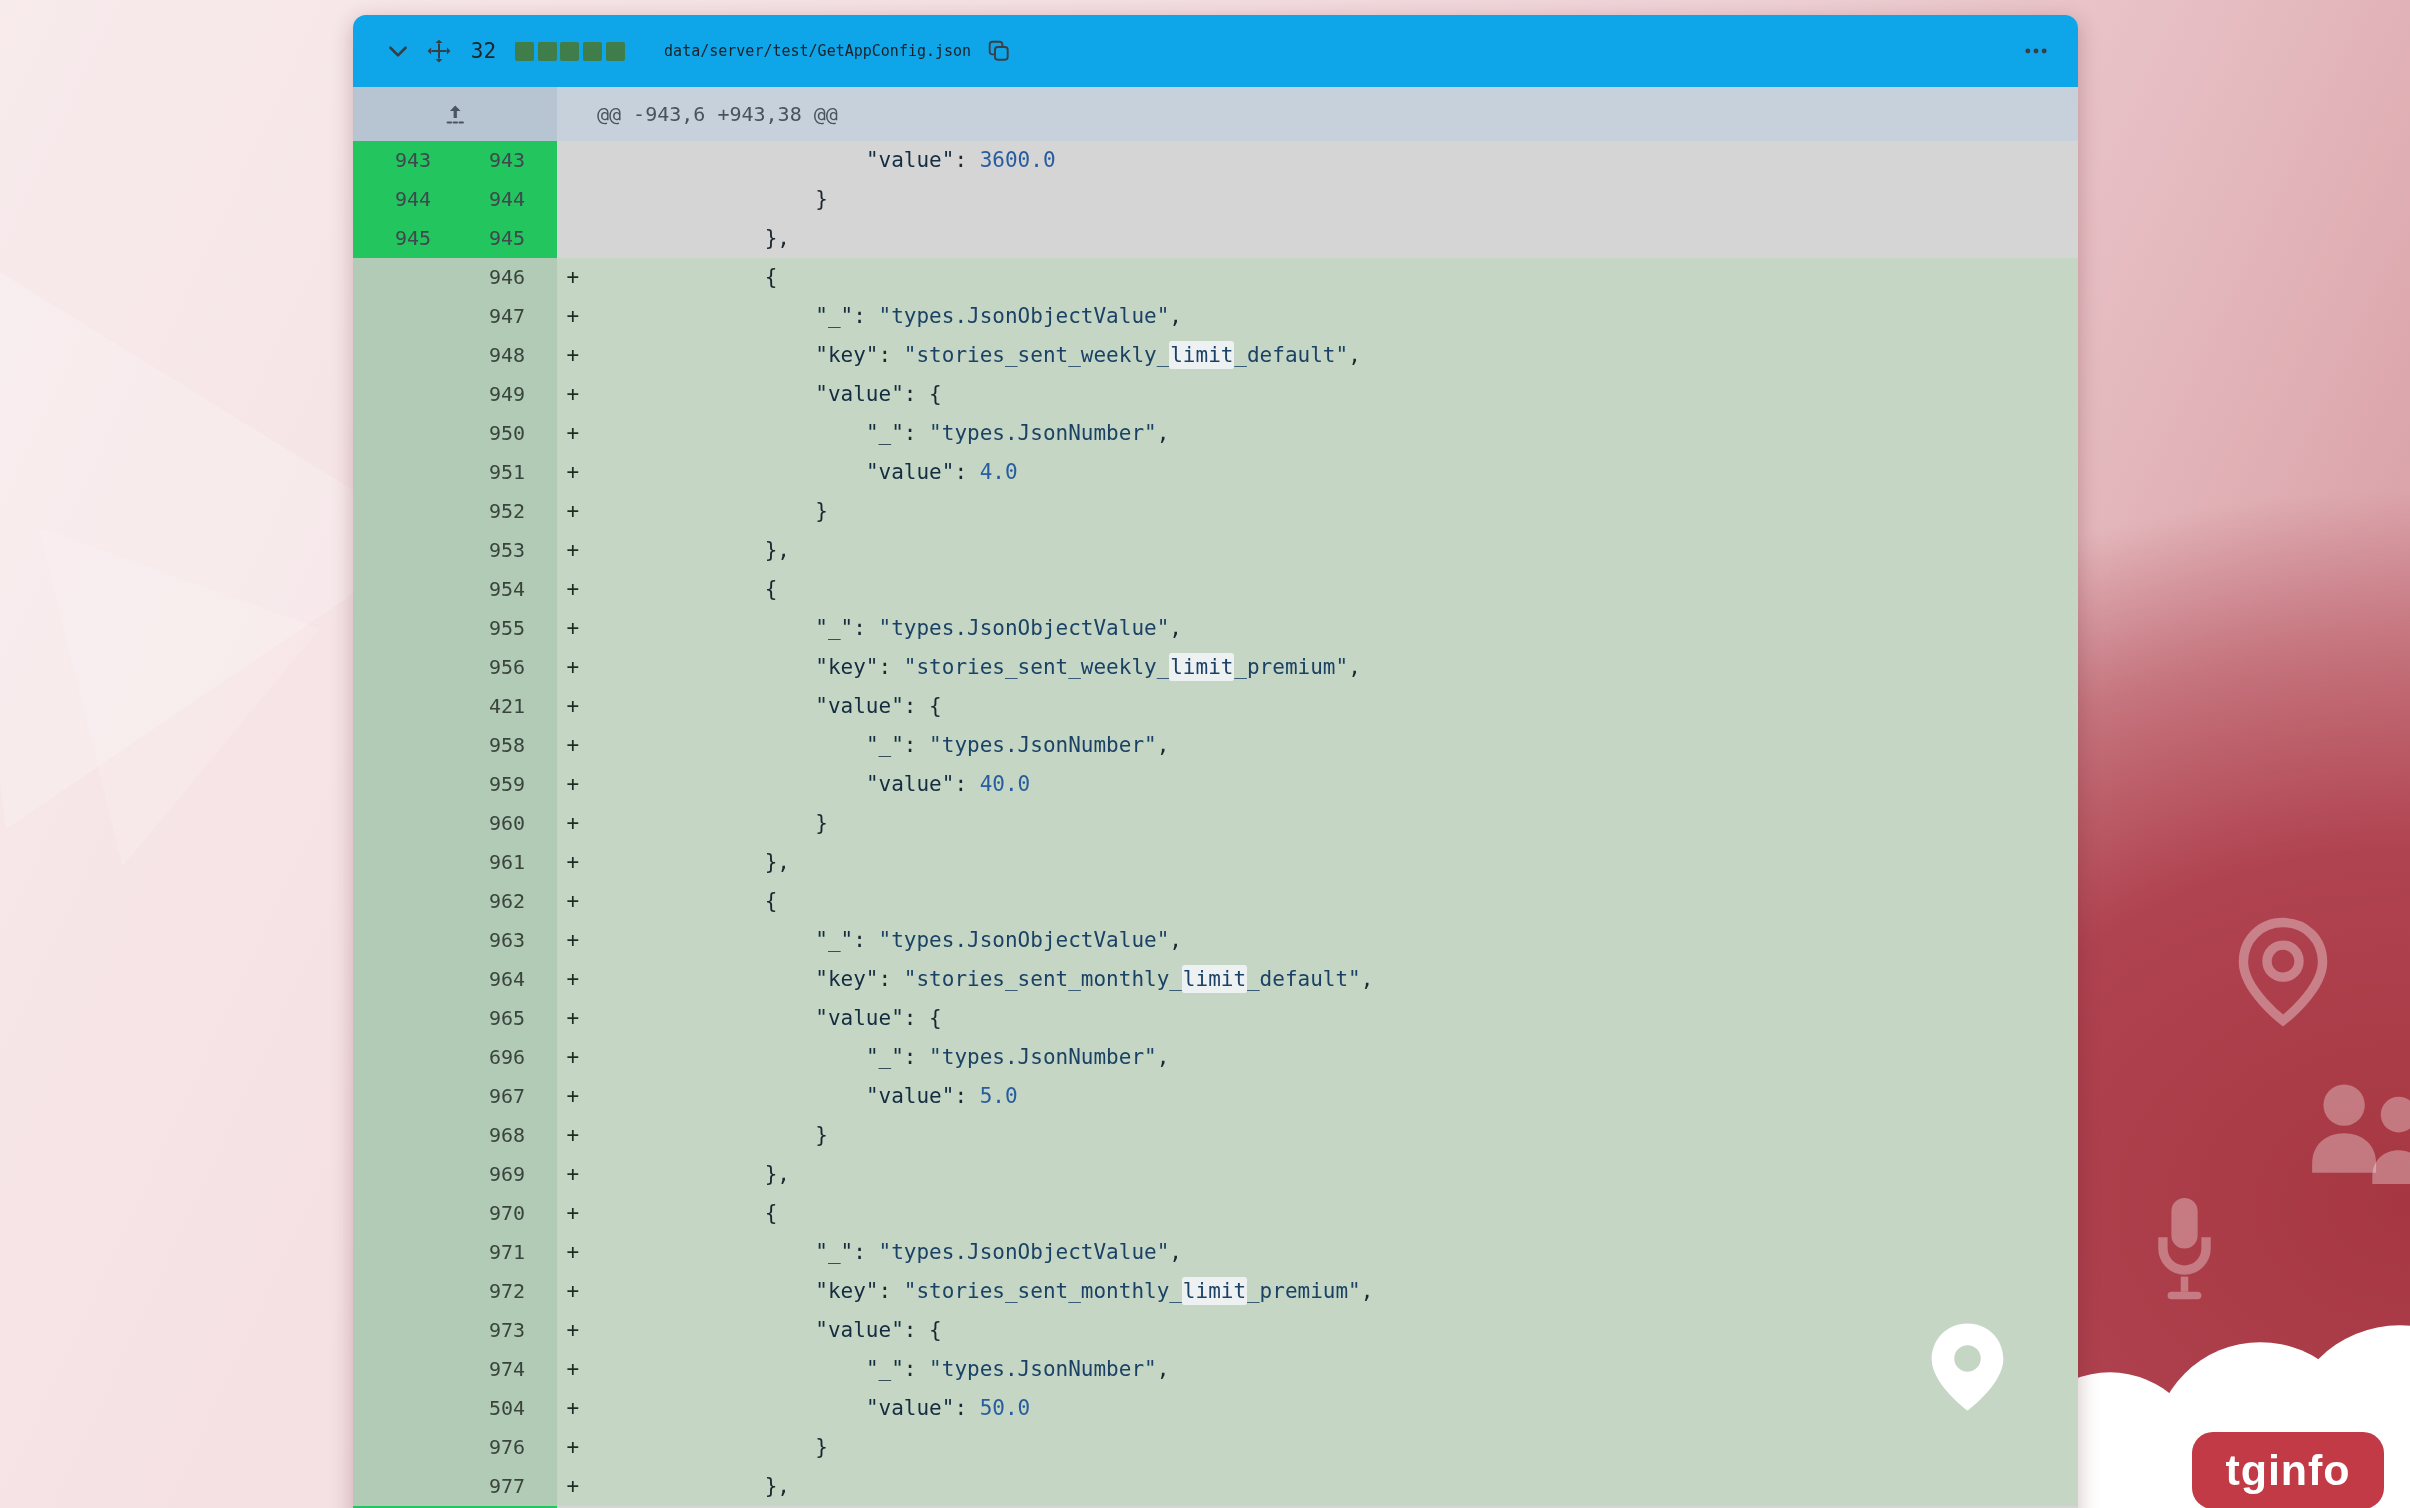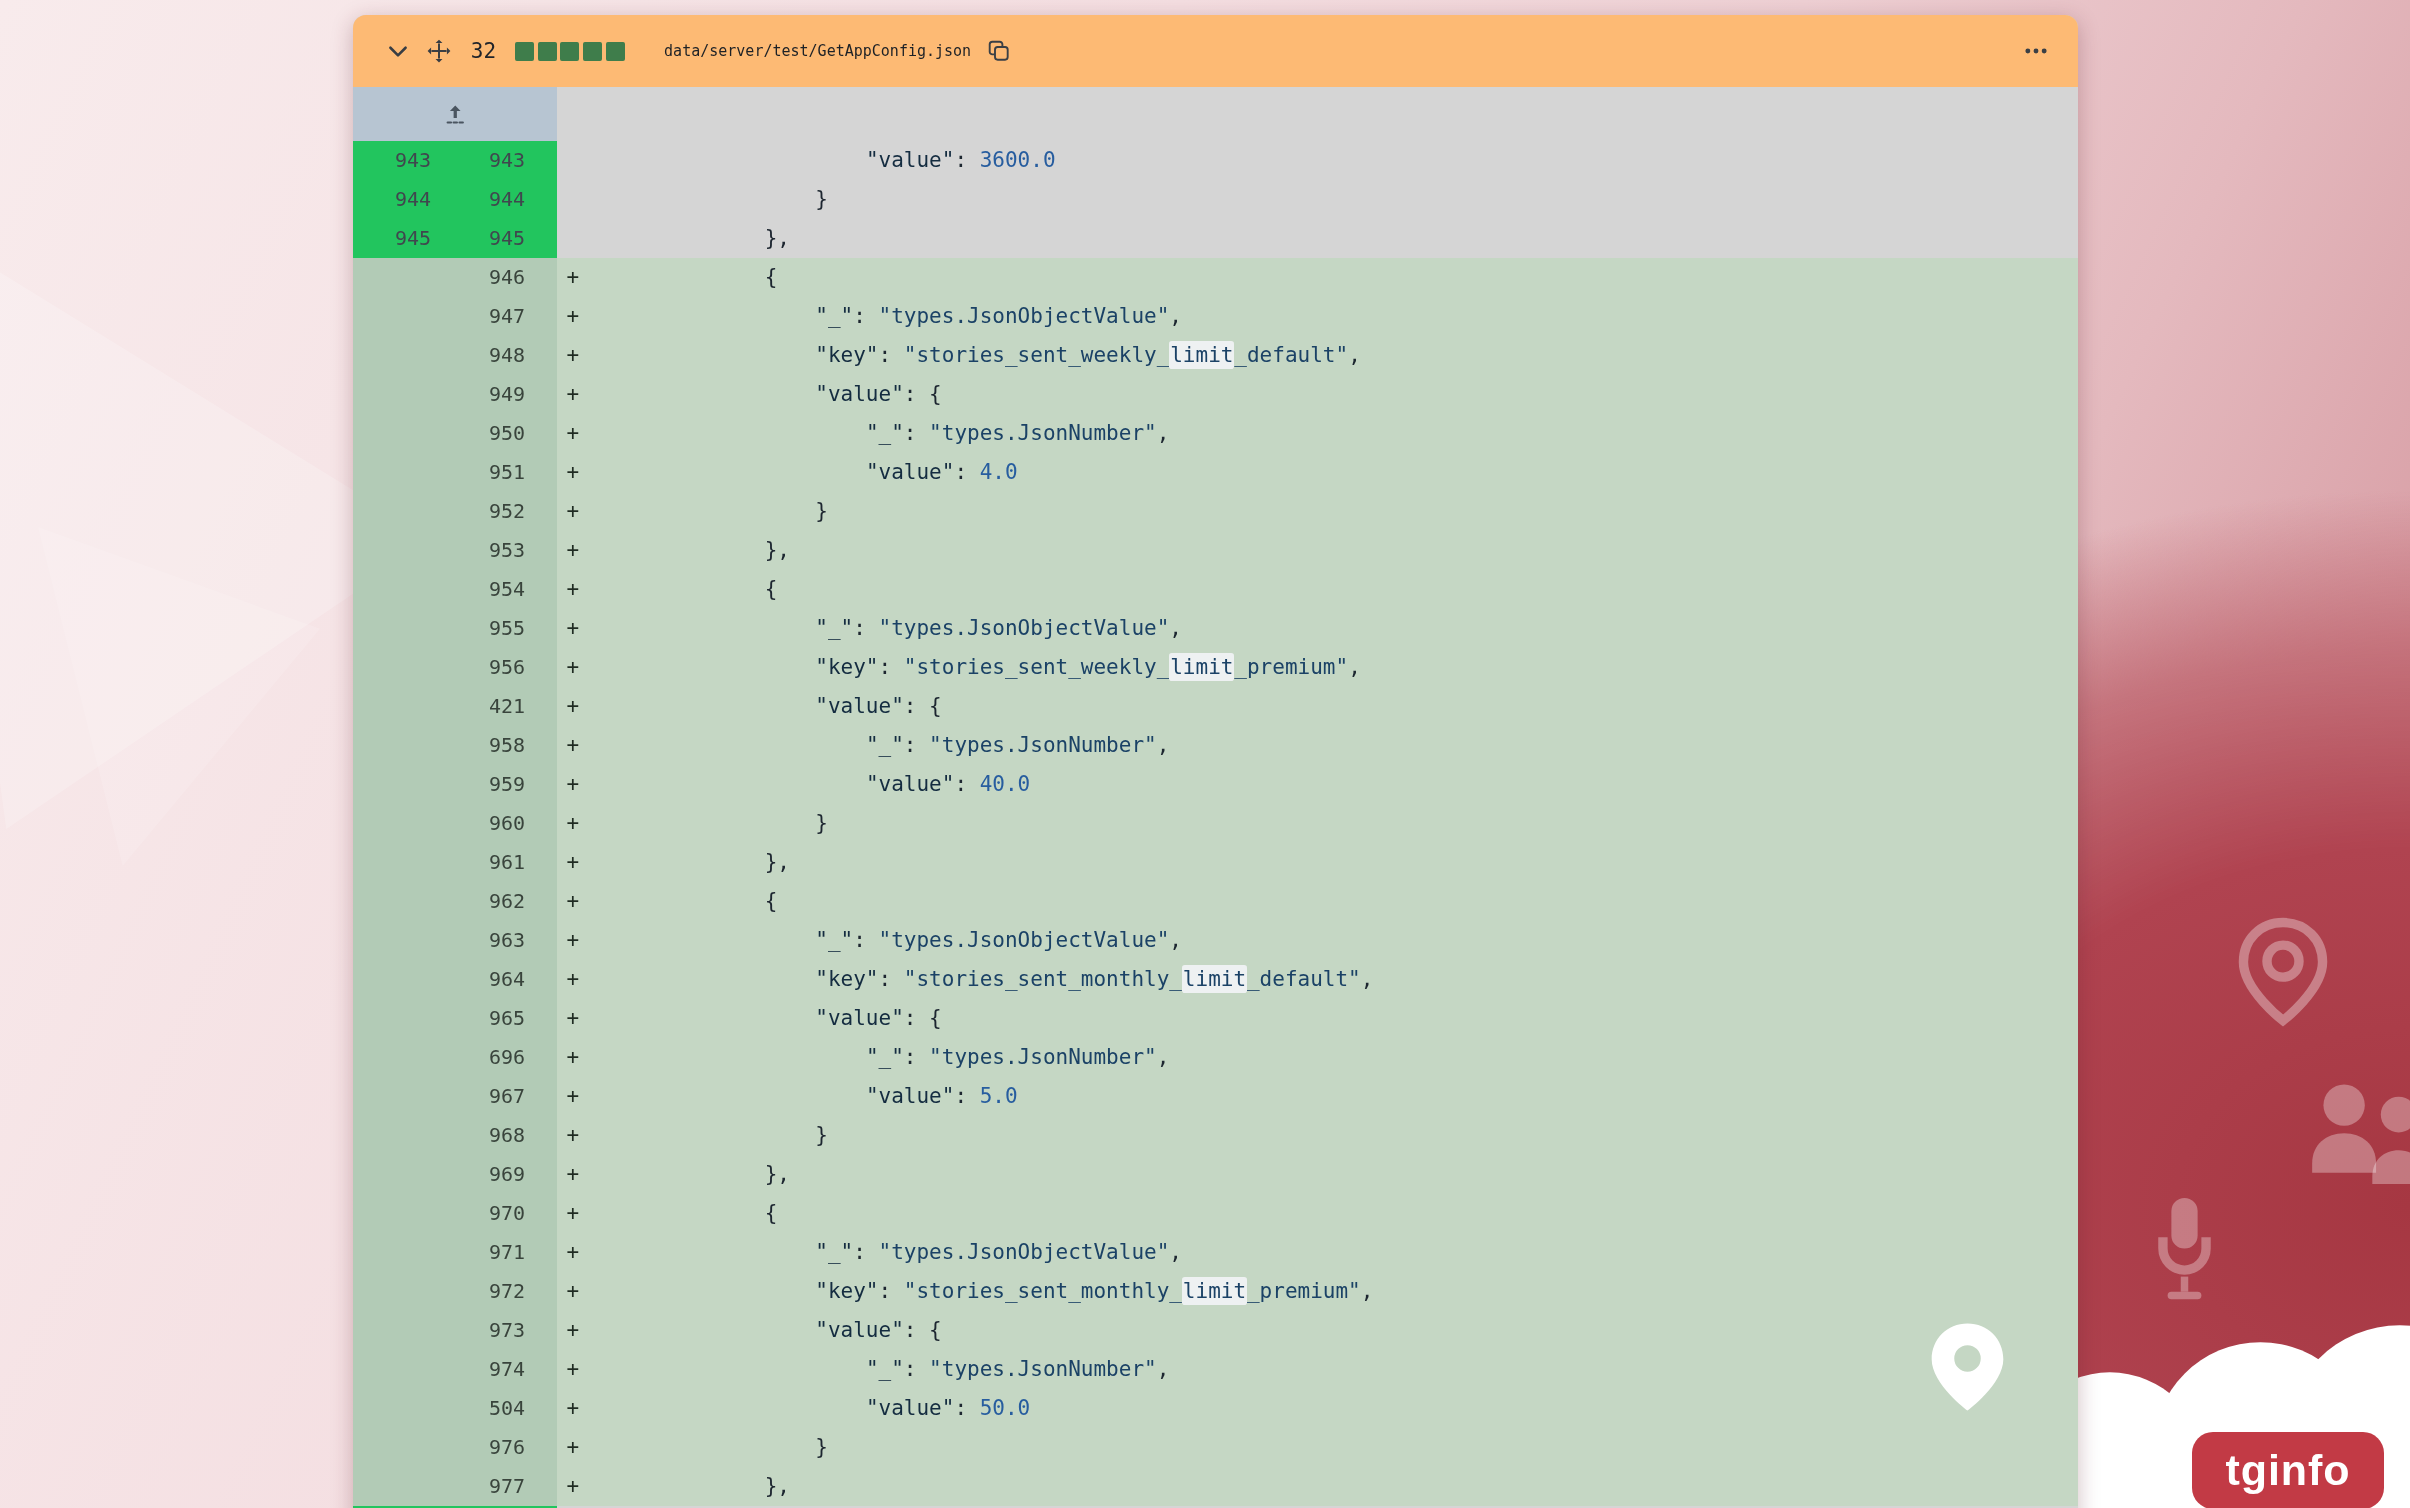--- a/index.html
+++ b/index.html
@@ -26,21 +26,21 @@
     color:#ffffff;font-family:"Liberation Sans",sans-serif;font-weight:bold;
     font-size:43px;letter-spacing:0.9px;z-index:5;
   }
   
   .card{
     position:absolute;left:353px;top:15px;width:1725px;height:1601px;
     background:#d5d5d5;border-radius:13px;overflow:hidden;z-index:3;
     box-shadow:0 5.6px 21px rgba(90,30,40,0.28);
   }
   .card-header{
-    height:72px;background:#fdba74;display:flex;align-items:center;
+    height:72px;background:#0ea5e9;display:flex;align-items:center;
     padding:0 28px 0 32px;gap:15px;
   }
   .count{font-size:21px;color:#20242a;margin-left:3.8px;}
   .squares{display:flex;gap:3.8px;margin-left:3.8px;}
   .squares i{width:19px;height:19px;background:var(--stat-green,#3f7d4b);border-radius:1.9px;display:block;}
   .file-path{font-size:15px;color:#1d2126;margin-left:24px;}
   .spacer{flex:1;}
   .icon-btn{display:flex;align-items:center;justify-content:center;cursor:pointer;}
   
   .hunk{display:flex;height:54px;}
@@ -153,20 +153,21 @@
 
   <div class="hunk">
     <div class="hunk-gutter">
       <span class="icon-btn">
         <svg width="24.5" height="24.5" viewBox="0 0 24 24">
           <path d="M12 3.5l5.2 5.2h-3.6v7h-3.2v-7H6.8z" fill="#4a5560"></path>
           <path d="M4.5 20h3.4M10.3 20h3.4M16.1 20h3.4" stroke="#4a5560" stroke-width="2" stroke-linecap="round"></path>
         </svg>
       </span>
     </div>
+    <div class="hunk-text">@@ -943,6 +943,38 @@</div>
   </div>
 
   <div id="diff-lines">
       <div class="row ctx">
         <div class="num old">943</div>
         <div class="num new">943</div>
         <div class="marker"></div>
         <div class="code"><span class="seg-p">                    </span><span class="seg-k">"value"</span><span class="seg-p">: </span><span class="seg-n">3600.0</span></div>
       </div>
       <div class="row ctx">

